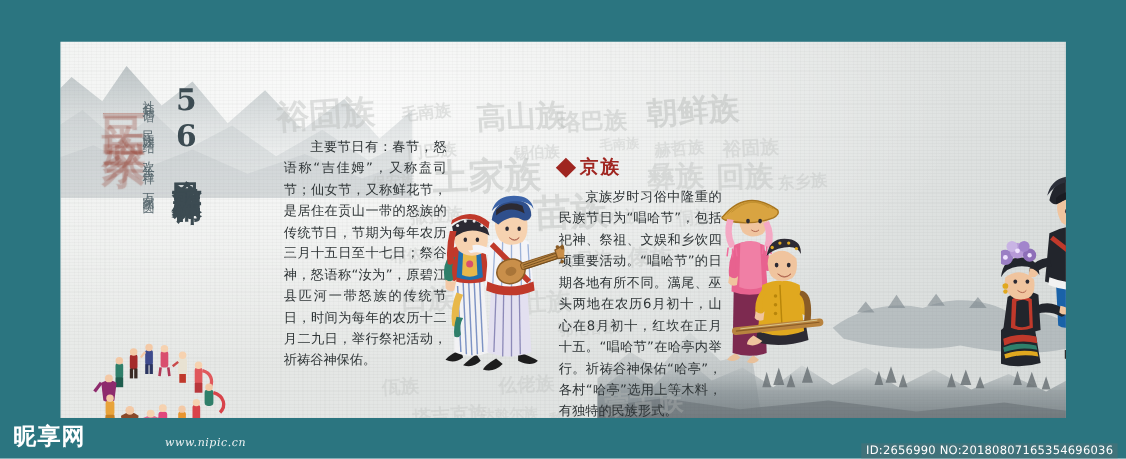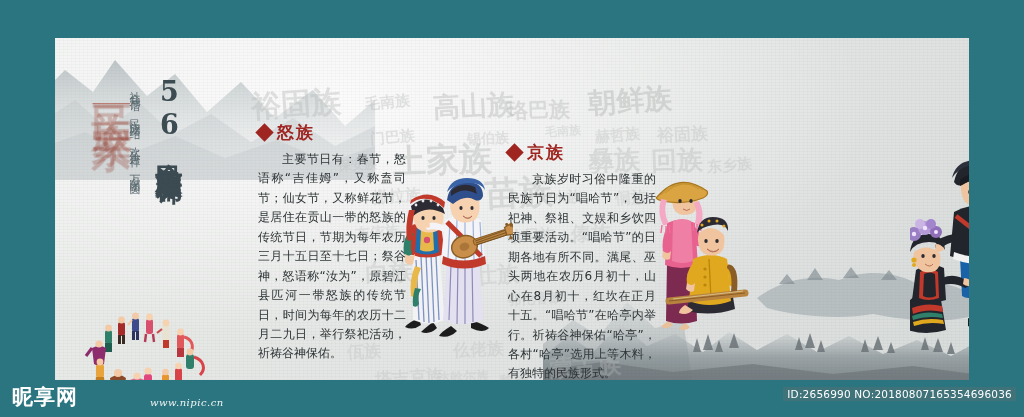--- a/index.html
+++ b/index.html
@@ -104,21 +104,21 @@
     font-family:"DejaVu Serif","Liberation Serif",serif;
     font-size:21px;font-weight:bold;color:#ffffff;letter-spacing:1px;
     background:rgba(255,255,255,.0);
   }
   .nipic-url{
     position:absolute;left:150px;bottom:9px;
     font-family:"DejaVu Serif","Liberation Serif",serif;
     font-style:italic;font-size:10px;color:#f2f5f5;letter-spacing:.5px;
   }
   .id-tag{
-    position:absolute;right:8px;bottom:16px;
+    position:absolute;right:8px;bottom:0;
     font-family:"DejaVu Sans","Liberation Sans",sans-serif;
     font-size:10.5px;color:#ffffff;letter-spacing:.2px;
     background:rgba(90,110,115,.45);padding:1px 4px;
   }
 </style>
 </head>
 <body>
 
 <div id="poster" style="background: rgb(43, 117, 128);">
 
@@ -282,24 +282,20 @@
           <g transform="translate(112,38)">
               <rect x="0" y="6" width="8" height="15" rx="3" fill="#2f7f6a"></rect>
               <circle cx="4" cy="4" r="3.4" fill="#f3c9a6"></circle>
               <path d="M8,9 c10,3 12,12 6,18" stroke="#d8434a" stroke-width="3" fill="none"></path>
             </g>
         </g>
       </svg>
     </div>
 
     <div class="col col-nu">
-      <div class="col-head">
-        <span class="diamond" style="background: rgb(159, 37, 32);"></span>
-        <span class="col-title" style="color: rgb(159, 37, 32);">怒族</span>
-      </div>
       <div class="col-body">
         <p>主要节日有：春节，怒语称“吉佳姆”，又称盍司节；仙女节，又称鲜花节，是居住在贡山一带的怒族的传统节日，节期为每年农历三月十五日至十七日；祭谷神，怒语称“汝为”，原碧江县匹河一带怒族的传统节日，时间为每年的农历十二月二九日，举行祭祀活动，祈祷谷神保佑。</p>
       </div>
     </div>
 
     <div class="col col-jing">
       <div class="col-head">
         <span class="diamond" style="background: rgb(159, 37, 32);"></span>
         <span class="col-title" style="color: rgb(159, 37, 32);">京族</span>
       </div>

